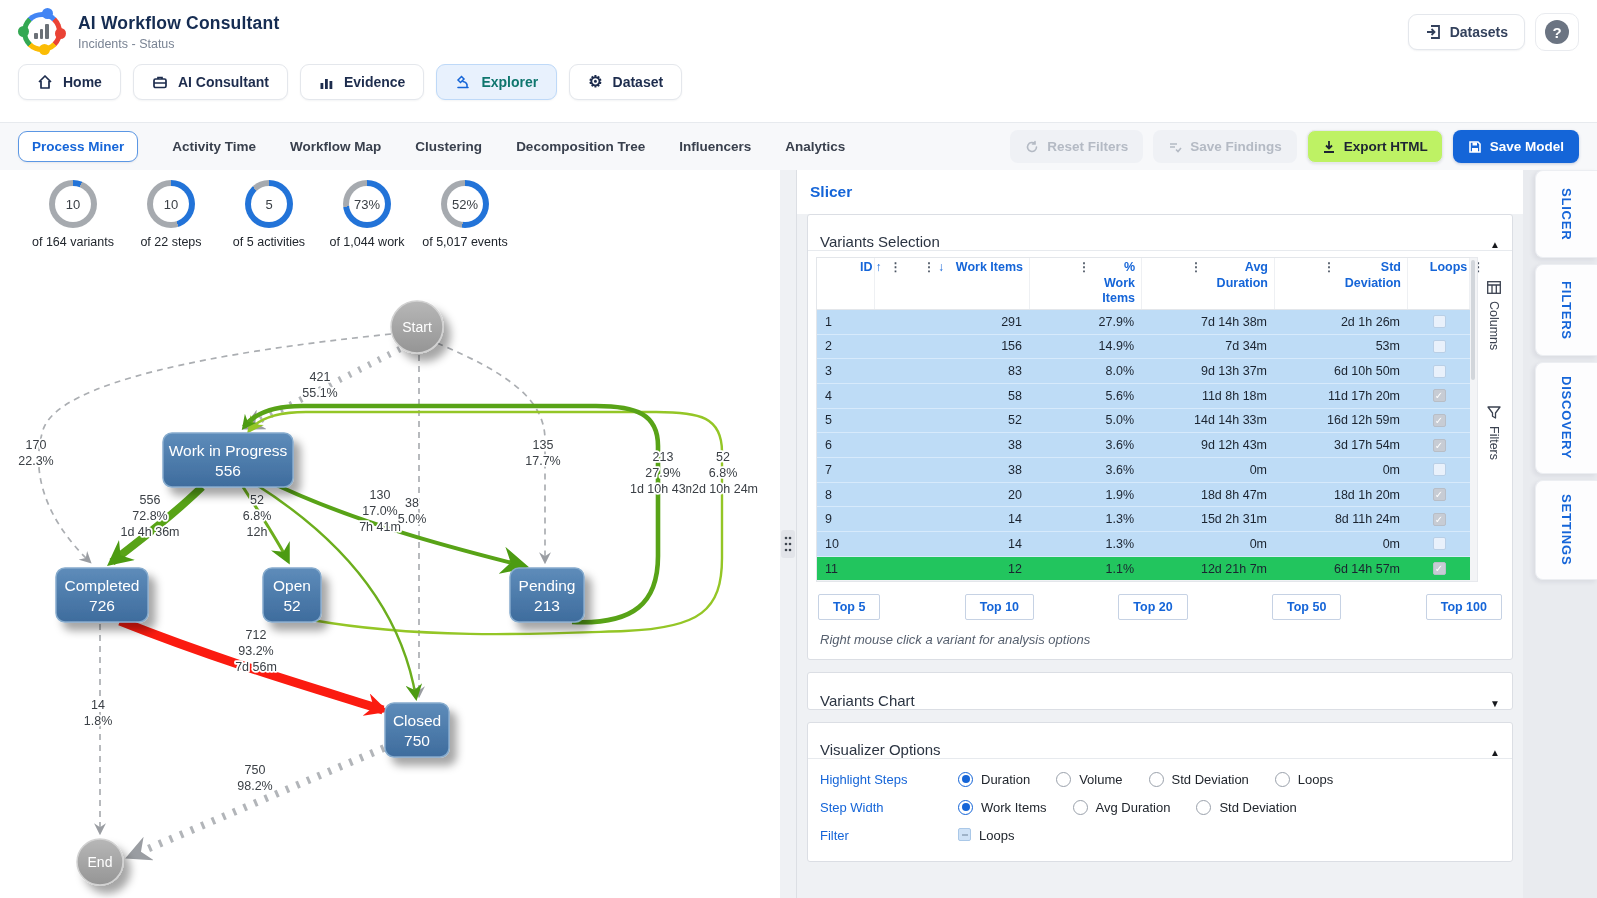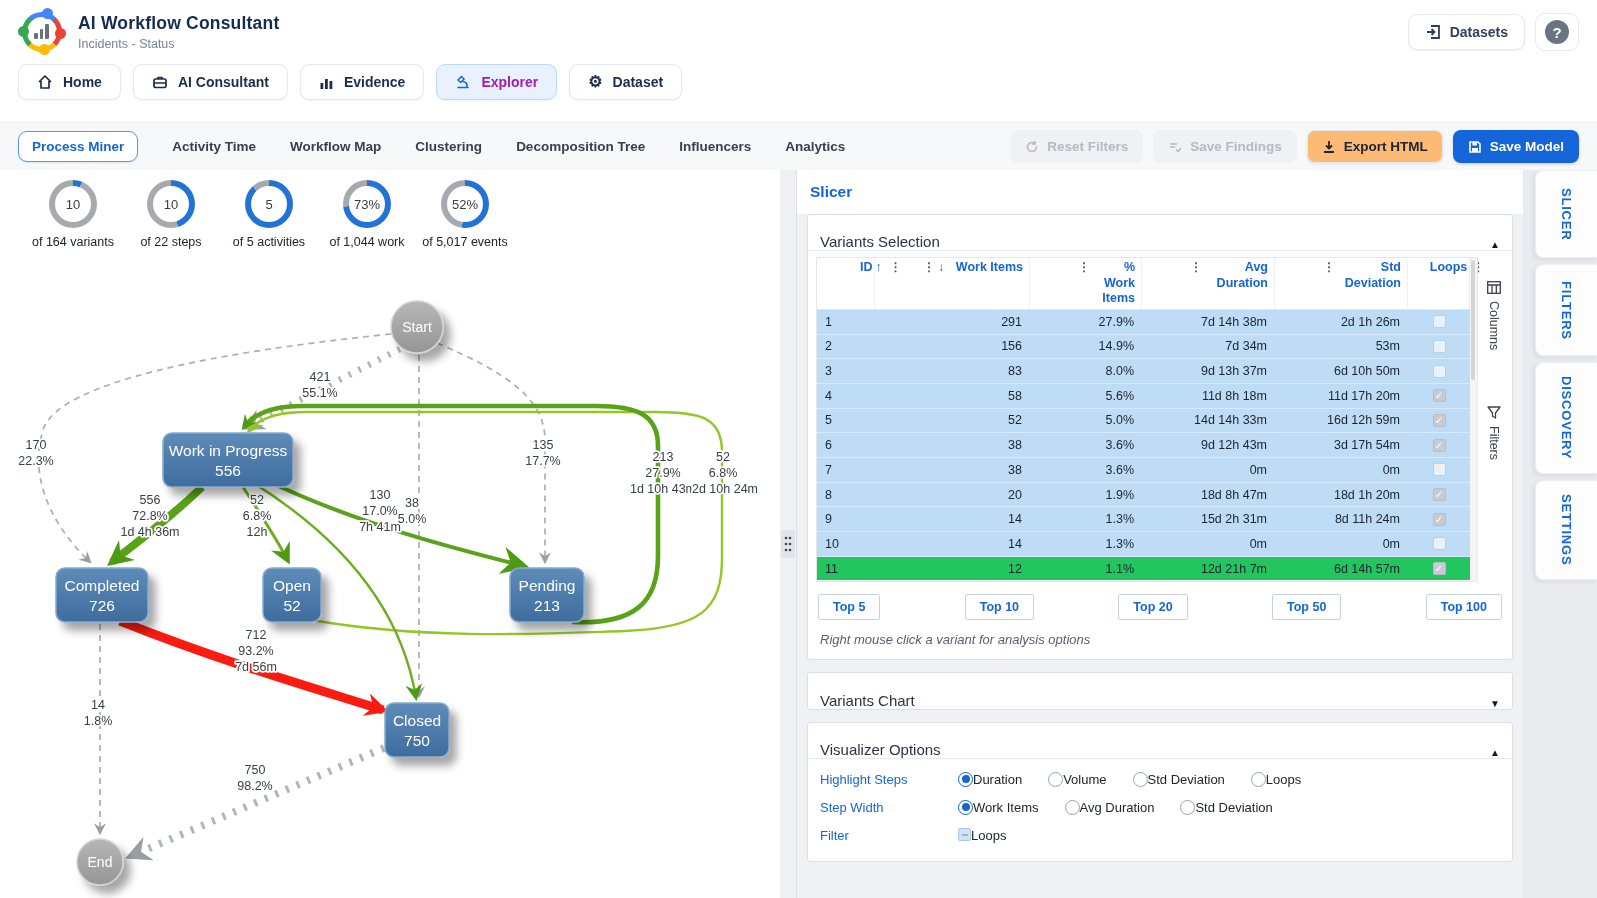--- a/index.html
+++ b/index.html
@@ -24,33 +24,33 @@
   .btn-datasets { display:flex; align-items:center; gap:9px; background:#fff; border:1px solid #e4e7ec; border-radius:9px;
     padding:9px 16px; font-size:14px; font-weight:bold; color:#33415c; box-shadow:0 1px 2px rgba(20,30,60,.06); cursor:pointer; }
   .btn-help { width:44px; height:38px; background:#fff; border:1px solid #e9ebef; border-radius:10px; display:flex; align-items:center; justify-content:center; cursor:pointer; }
   .help-circle { width:24px; height:24px; border-radius:50%; background:#6b7482; color:#fff; font-weight:bold; font-size:15px; display:flex; align-items:center; justify-content:center; }
 
   
   .main-nav { position:absolute; top:64px; left:18px; display:flex; gap:12px; }
   .nav-btn { display:flex; align-items:center; gap:10px; padding:9px 18px; background:#fff; border:1px solid #e4e7ec;
     border-radius:9px; font-size:14px; font-weight:bold; color:#1d2c4d; box-shadow:0 1px 2px rgba(20,30,60,.05); cursor:pointer; }
   .nav-btn svg { display:block; }
-  .nav-btn.active { background:#e8f1fd; border-color:#bed9f8; color:#a21caf; }
+  .nav-btn.active { background:#e8f1fd; border-color:#bed9f8; color:#0f766e; }
   .nav-btn .uicon { font-size:16px; line-height:1; color:#1d2c4d; }
   .hdr-divider { position:absolute; top:122px; left:0; right:0; height:1px; background:#e7eaee; }
 
   
   .subnav { position:absolute; top:123px; left:0; right:0; height:47px; background:#f7f8fa; display:flex; align-items:center; padding:0 18px; }
   .sub-tabs { display:flex; align-items:center; gap:34px; }
   .sub-tab { font-size:13.5px; font-weight:bold; color:#39404d; cursor:pointer; white-space:nowrap; }
   .sub-tab.active { color:#1565d8; background:#fff; border:1.5px solid #5b97e4; border-radius:9px; padding:7px 13px; box-shadow:0 1px 2px rgba(20,30,60,.08); }
   .sub-actions { margin-left:auto; display:flex; align-items:center; gap:10px; }
   .act-btn { display:flex; align-items:center; gap:8px; padding:8px 14px; border-radius:8px; font-size:13.5px; font-weight:bold; cursor:pointer; border:1px solid transparent; }
   .act-btn.disabled { background:#eff1f5; color:#b4bac4; }
-  .act-btn.white { background:#fdba74; color:#1d2433; border-color:#e6e8ec; box-shadow:0 1px 3px rgba(20,30,60,.10); }
+  .act-btn.white { background:#bef264; color:#1d2433; border-color:#e6e8ec; box-shadow:0 1px 3px rgba(20,30,60,.10); }
   .act-btn.primary { background:#1465d8; color:#fff; box-shadow:0 1px 3px rgba(20,60,140,.25); }
 
   
   .content { position:absolute; top:170px; left:0; right:0; bottom:0; }
   .graph-panel { position:absolute; top:0; left:0; width:780px; bottom:0; background:#fff; }
   .gap-col { position:absolute; top:0; left:780px; width:16px; bottom:0; background:#eff1f4; }
   .drag-handle { position:absolute; top:360px; left:1px; width:14px; height:28px; background:#e2e4e9; border-radius:3px; display:flex; align-items:center; justify-content:center; cursor:col-resize; }
   .side-strip { position:absolute; top:0; right:0; width:74px; bottom:0; background:#e9ebef; }
   .slicer-panel { position:absolute; top:0; left:796px; right:74px; bottom:0; background:#eff1f4; border-left:1px solid #dcdfe4; }
 
@@ -103,21 +103,21 @@
   .rail-item + .rail-item { margin-top:46px; }
 
   .top-btn-row { display:flex; justify-content:space-between; padding:8px 10px 2px 10px; }
   .top-btn { background:#fff; border:1px solid #c6d2e4; border-radius:2px; color:#1565d8; font-weight:bold; font-size:12.5px; padding:5px 14px; cursor:pointer; }
   .hint { font-style:italic; font-size:13px; color:#555f6e; padding:10px 12px 12px 12px; }
 
   .viz-body { padding:6px 12px 12px 12px; }
   .viz-row { display:flex; align-items:center; height:28px; }
   .viz-label { width:138px; font-size:13px; color:#1565d8; flex:none; cursor:pointer; }
   .viz-opts { display:flex; align-items:center; }
-  .opt { display:flex; align-items:flex-start; margin-right:26px; cursor:pointer; }
+  .opt { display:flex; align-items:flex-start; gap:8px; margin-right:26px; cursor:pointer; }
   .opt .radio { width:15px; height:15px; border-radius:50%; border:1.5px solid #9aa1ab; background:#fff; position:relative; flex:none; }
   .opt .radio.sel { border-color:#1565d8; }
   .opt .radio.sel::before { content:""; position:absolute; inset:2.5px; border-radius:50%; background:#1565d8; }
   .opt .olabel { font-size:13px; color:#21262d; white-space:nowrap; }
   .cbx { width:13px; height:13px; border-radius:2px; background:#cfe2f6; border:1px solid #aac8e8; position:relative; flex:none; }
   .cbx.indet::before { content:""; position:absolute; left:2.5px; right:2.5px; top:5px; height:2.5px; background:#9fb3c8; }
 
   
   .side-tab { position:relative; margin:0 0 6px 12px; background:#fdfdfe; border:1px solid #eceef2; border-right:none;
     border-radius:8px 0 0 8px; box-shadow:-2px 2px 5px rgba(20,30,60,.08); width:62px; display:flex; align-items:center; justify-content:center; cursor:pointer; }

